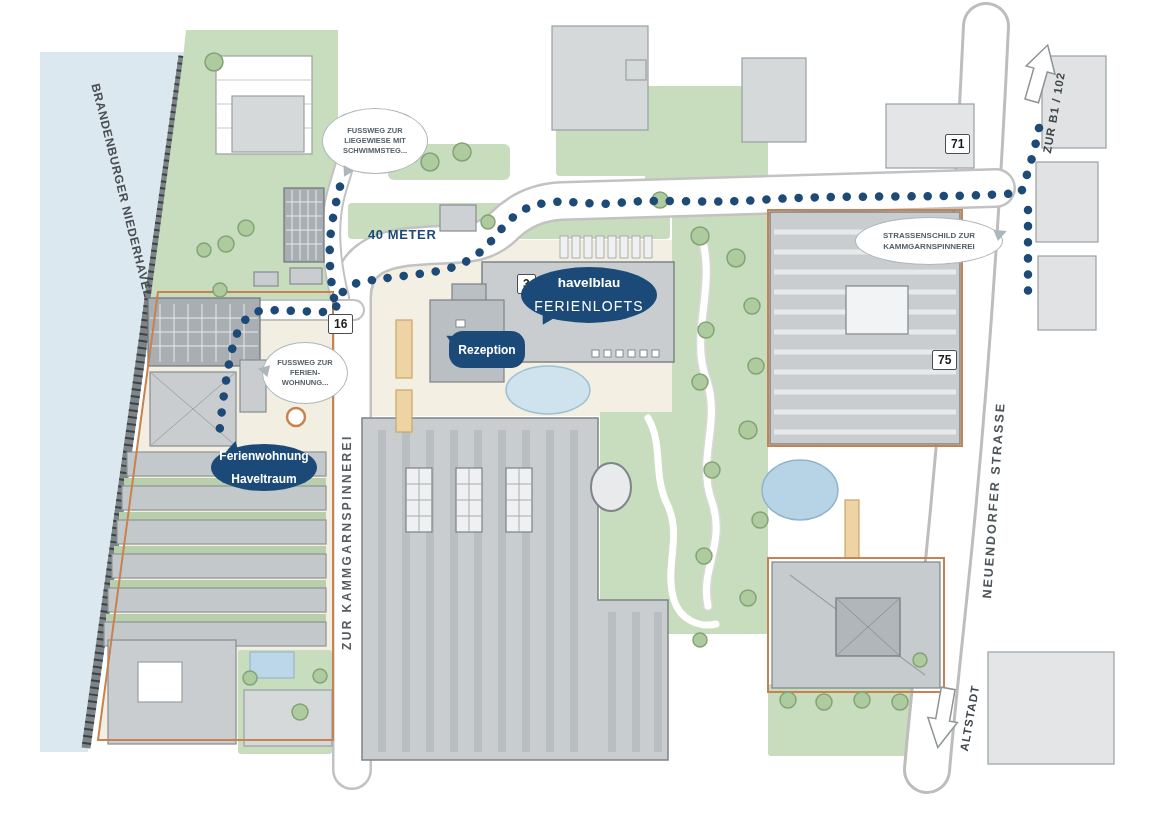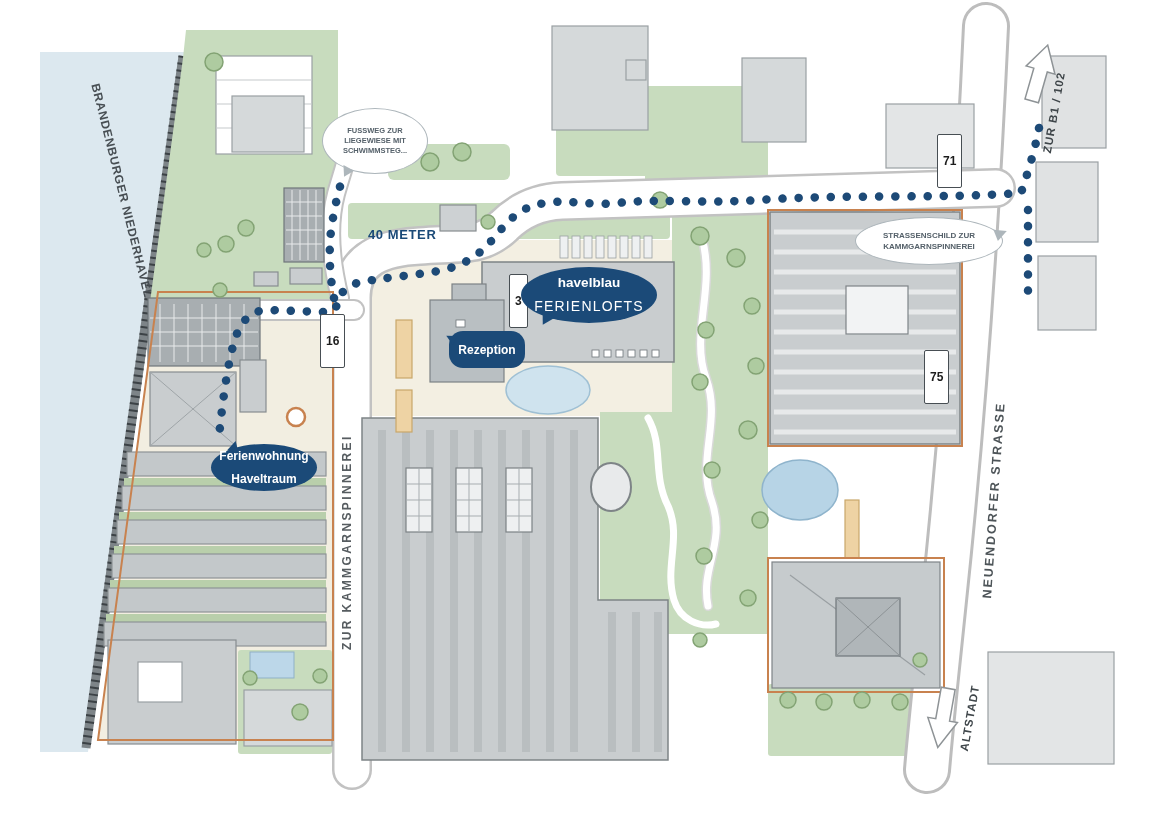--- a/index.html
+++ b/index.html
@@ -10,21 +10,21 @@
   .lbl{position:absolute;font-weight:bold;white-space:nowrap;color:#4b5257;
        transform-origin:0 0;letter-spacing:1px;}
   .lbl.river{left:102px;top:82px;font-size:12px;transform:rotate(76deg);letter-spacing:.8px;color:#474e53;}
   .lbl.forty{left:368px;top:227px;font-size:13px;color:#1b4a78;letter-spacing:.6px;}
   .lbl.kamm{left:340px;top:650px;font-size:12px;transform:rotate(-90deg);letter-spacing:2.4px;color:#565c60;}
   .lbl.neuen{left:980px;top:598px;font-size:12.5px;transform:rotate(-86deg);letter-spacing:2px;color:#4d5458;}
   .lbl.b1{left:1041px;top:152px;font-size:11.5px;transform:rotate(-80deg);color:#3f464a;}
   .lbl.alt{left:958px;top:750px;font-size:11.5px;transform:rotate(-80deg);color:#3f464a;}
 
   .badge{position:absolute;background:#fff;border:1.5px solid #474e53;border-radius:2px;
-         color:#1c1c1c;font-size:12px;font-weight:bold;padding:19px 5px;line-height:14px;}
+         color:#1c1c1c;font-size:12px;font-weight:bold;padding:2px 5px;line-height:14px;margin-left:8px;}
   .badge.b3{left:509px;top:274px;}
   .badge.b16{left:320px;top:314px;}
   .badge.b71{left:937px;top:134px;}
   .badge.b75{left:924px;top:350px;}
 
   .wb{position:absolute;background:#fff;border:1.5px solid #adb6bb;border-radius:50%;
       display:flex;align-items:center;justify-content:center;text-align:center;
       color:#55616a;font-weight:bold;box-sizing:border-box;}
   .wb.liegewiese{left:322px;top:108px;width:106px;height:66px;font-size:7.5px;line-height:1.35;padding:8px 12px;text-align:center;}
   .wb.liegewiese::after{content:"";position:absolute;left:16px;bottom:-10px;width:0;height:0;
@@ -327,20 +327,21 @@
 <div class="lbl neuen">NEUENDORFER STRASSE</div>
 <div class="lbl b1">ZUR B1 / 102</div>
 <div class="lbl alt">ALTSTADT</div>
 
 <div class="badge b3">3</div>
 <div class="badge b16">16</div>
 <div class="badge b71">71</div>
 <div class="badge b75">75</div>
 
 <div class="wb liegewiese">FUSSWEG ZUR LIEGEWIESE MIT SCHWIMMSTEG...</div>
+<div class="wb fw">FUSSWEG ZUR FERIEN-WOHNUNG...</div>
 <div class="wb strassen">STRASSENSCHILD ZUR KAMMGARNSPINNEREI</div>
 
 <div class="nb lofts">
   <span class="l1">havelblau</span>
   <span class="l2">FERIENLOFTS</span>
 </div>
 <div class="nb rez">
   <span>Rezeption</span>
 </div>
 <div class="nb havel">

